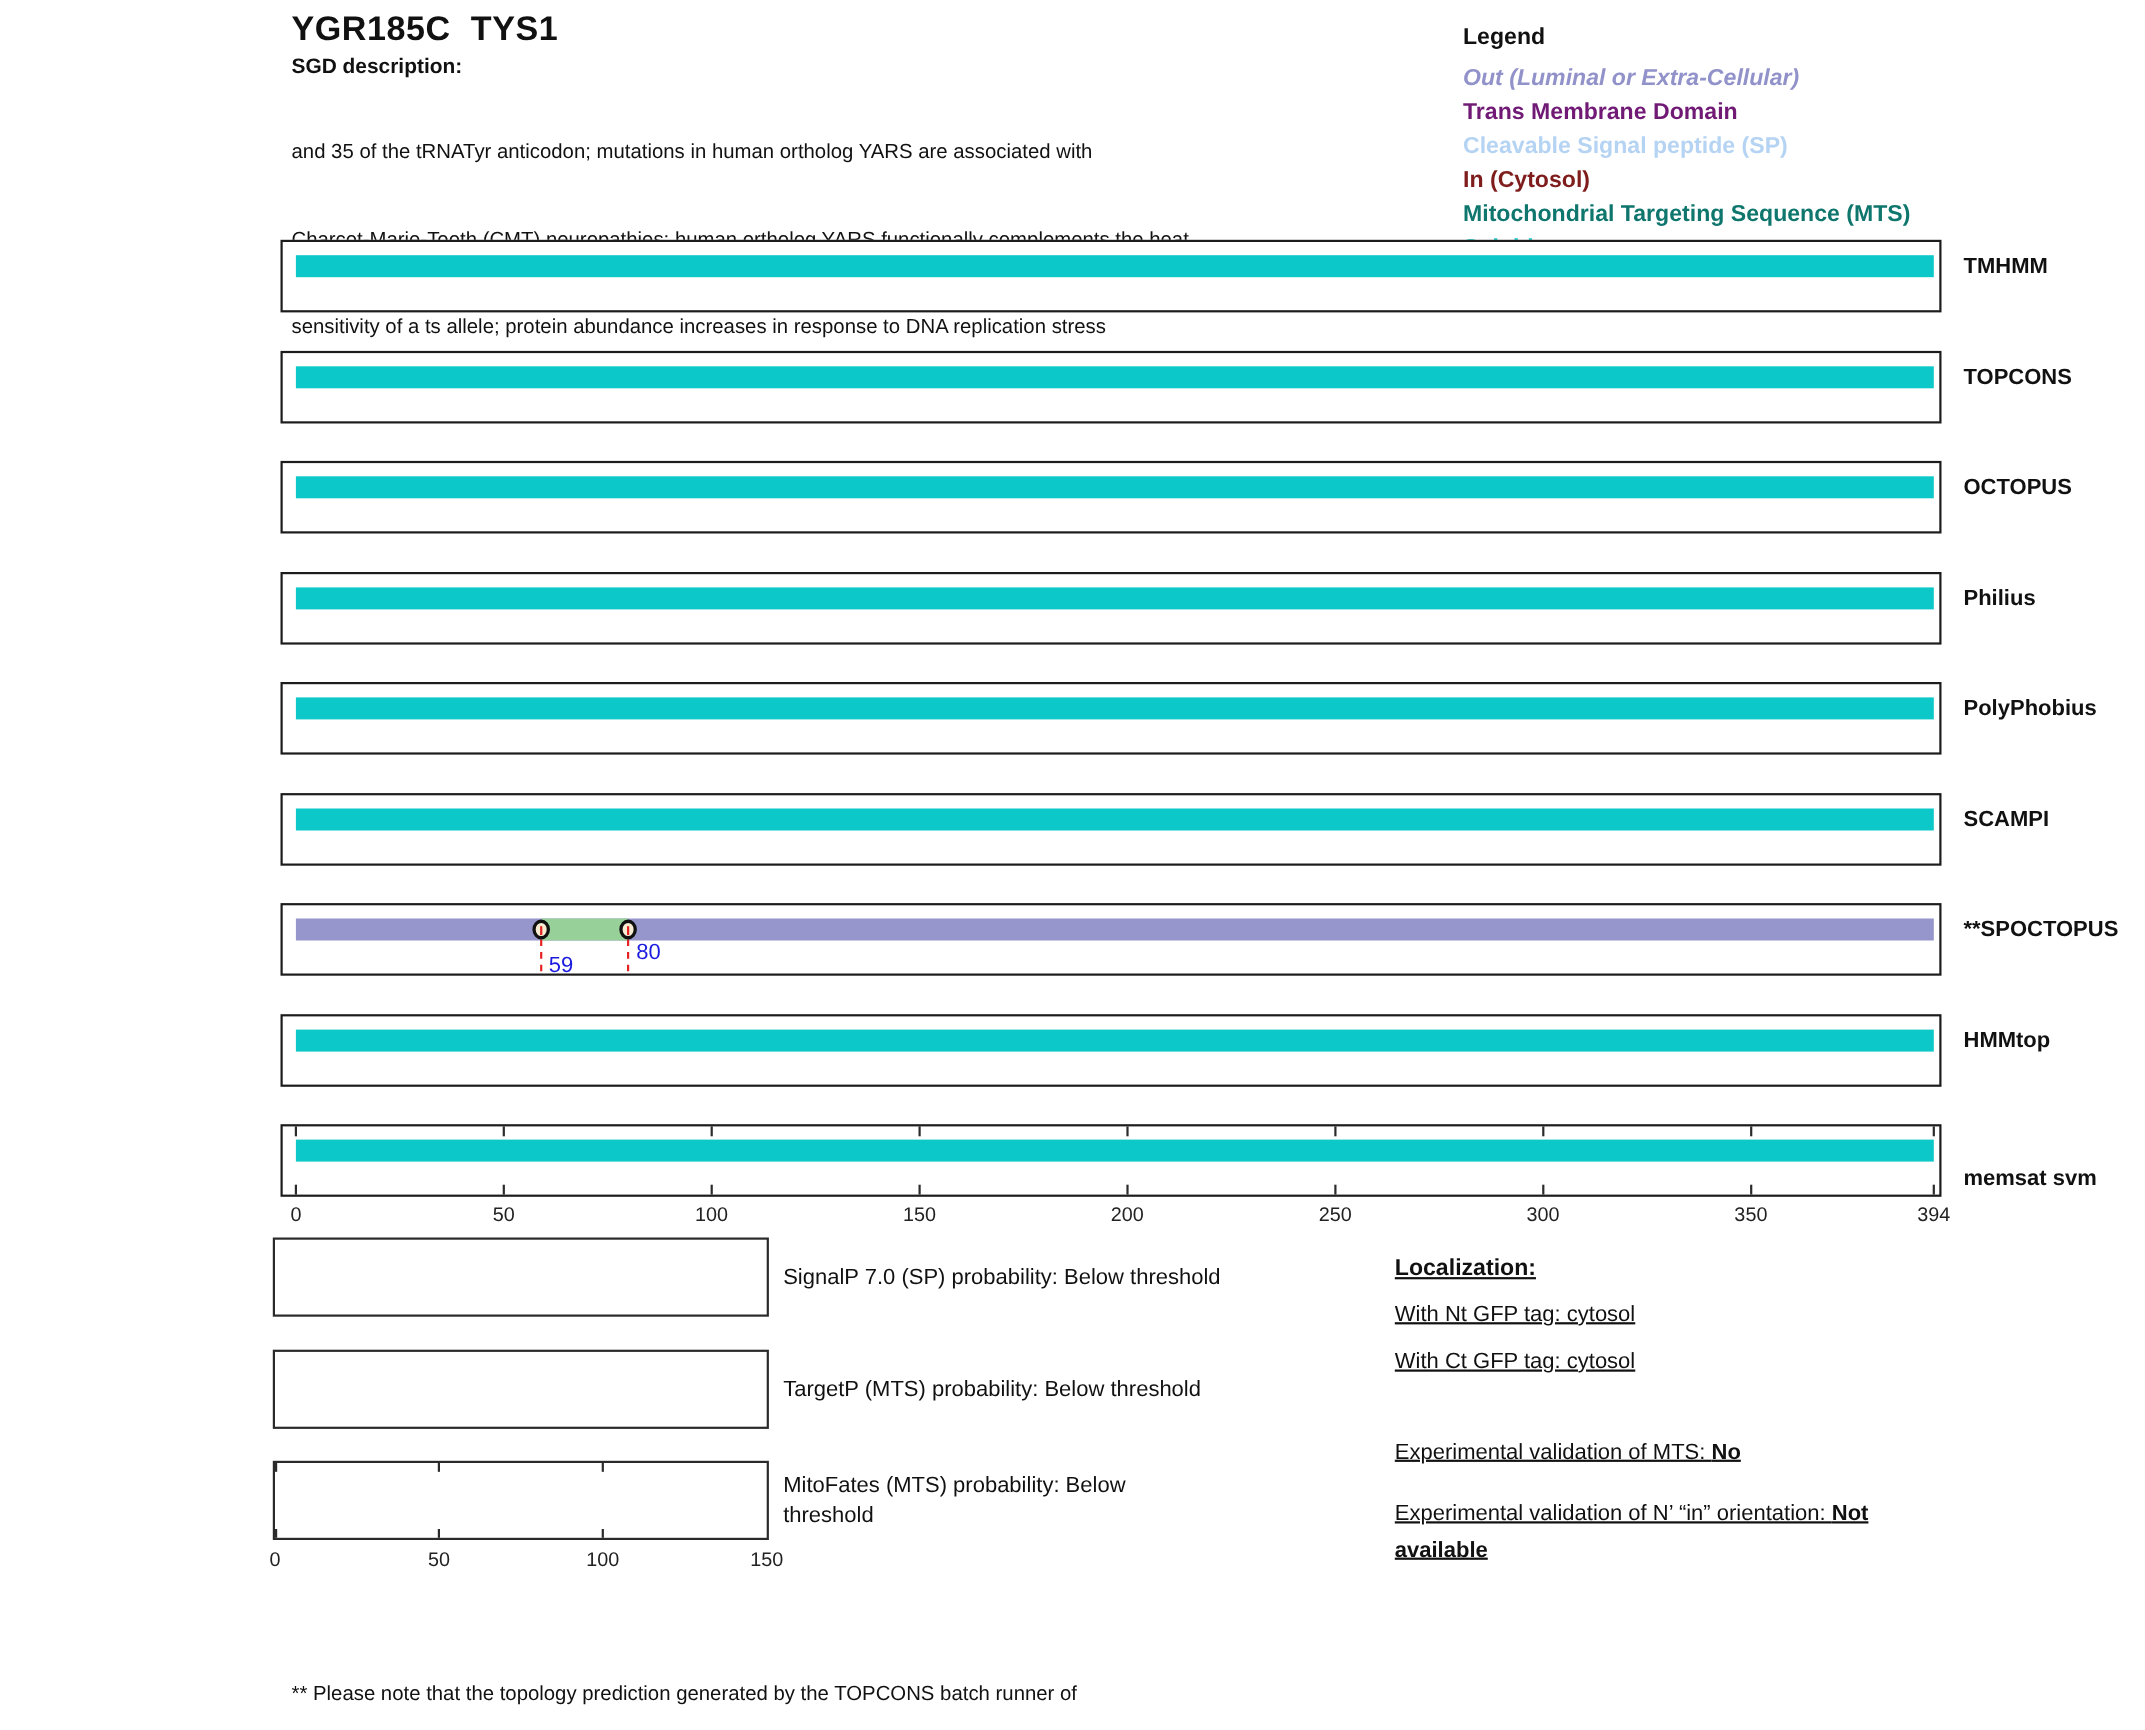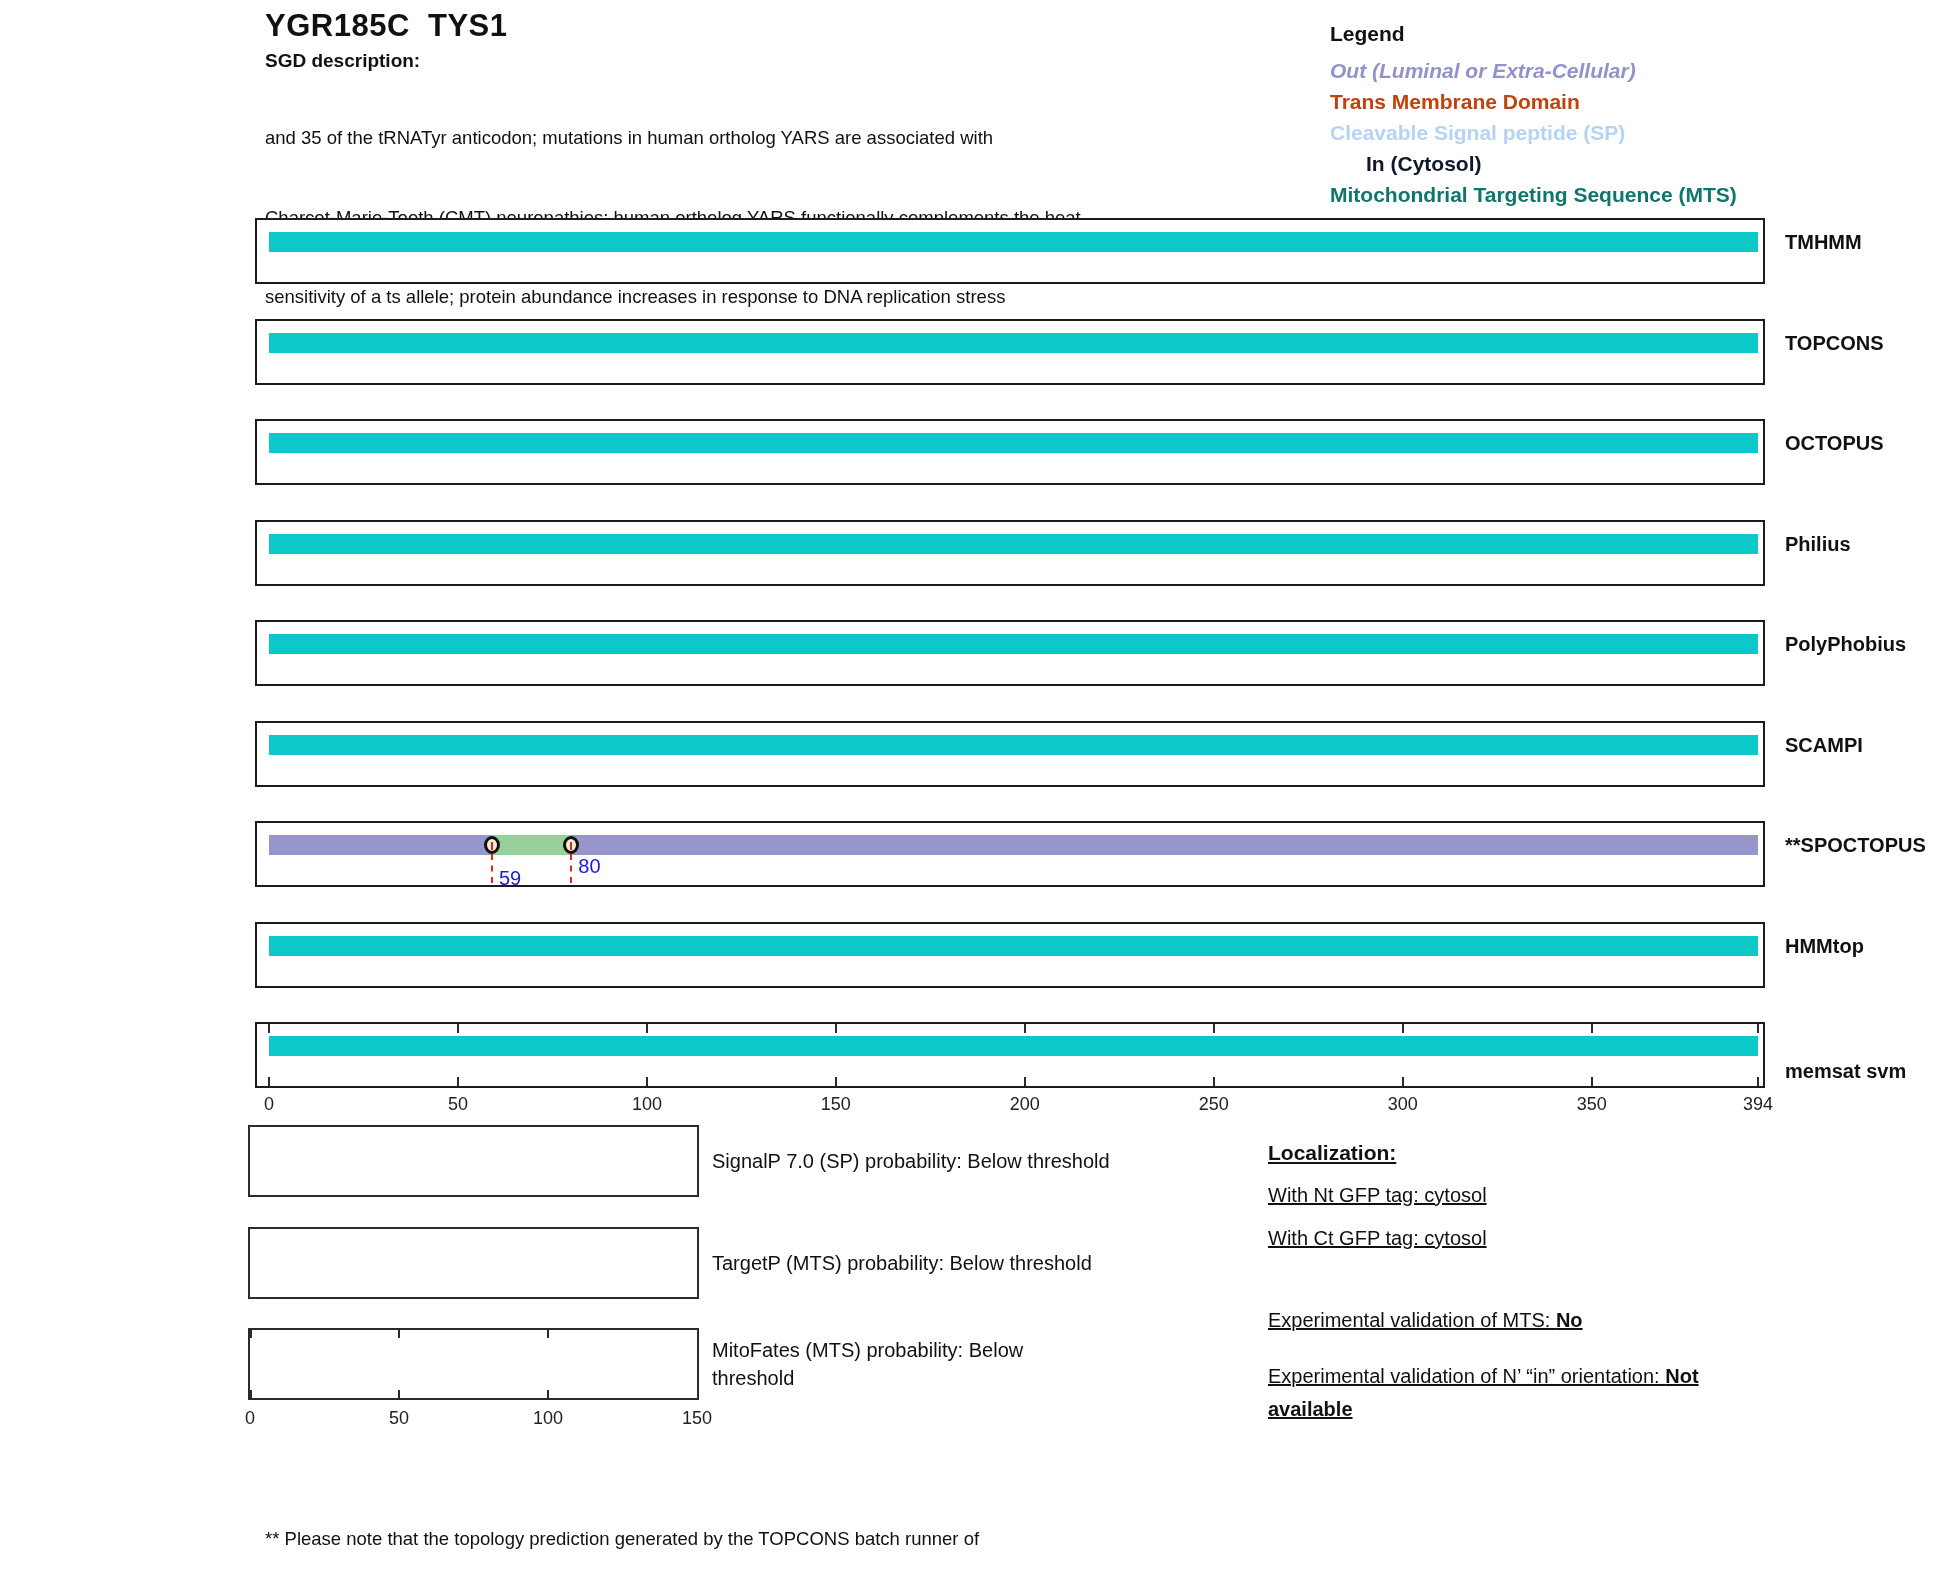--- a/index.html
+++ b/index.html
@@ -57,23 +57,23 @@
   <div class="abs sgd-desc">
     <div>and 35 of the tRNATyr anticodon; mutations in human ortholog YARS are associated with</div>
     <div>Charcot-Marie-Tooth (CMT) neuropathies; human ortholog YARS functionally complements the heat</div>
     <div>sensitivity of a ts allele; protein abundance increases in response to DNA replication stress</div>
   </div>
 
   <div class="abs legend">
     <div class="legend-title">Legend</div>
     <div id="legend-items">
         <div class="legend-item" style="color: rgb(146, 146, 202); font-style: italic;">Out (Luminal or Extra-Cellular)</div>
-        <div class="legend-item" style="color: #c2410c;">Trans Membrane Domain</div>
+        <div class="legend-item" style="color: #701a75;">Trans Membrane Domain</div>
         <div class="legend-item" style="color: rgb(181, 211, 243);">Cleavable Signal peptide (SP)</div>
-        <div class="legend-item" style="color: #0f172a; margin-left: 36px;">In (Cytosol)</div>
+        <div class="legend-item" style="color: #7f1d1d;">In (Cytosol)</div>
         <div class="legend-item" style="color: #0f766e;">Mitochondrial Targeting Sequence (MTS)</div>
         <div class="legend-item" style="color: rgb(12, 200, 200);">Soluble</div>
       </div>
   </div>
 
   <div id="tracks">
       <div class="track-box" style="top: 218px; border-color: rgb(28, 28, 28);">
         <div class="bar" style="left: 12px; width: 1489px; background: rgb(12, 200, 200);"></div>
       </div>
       <div class="track-label" style="top: 230px;">TMHMM</div>

